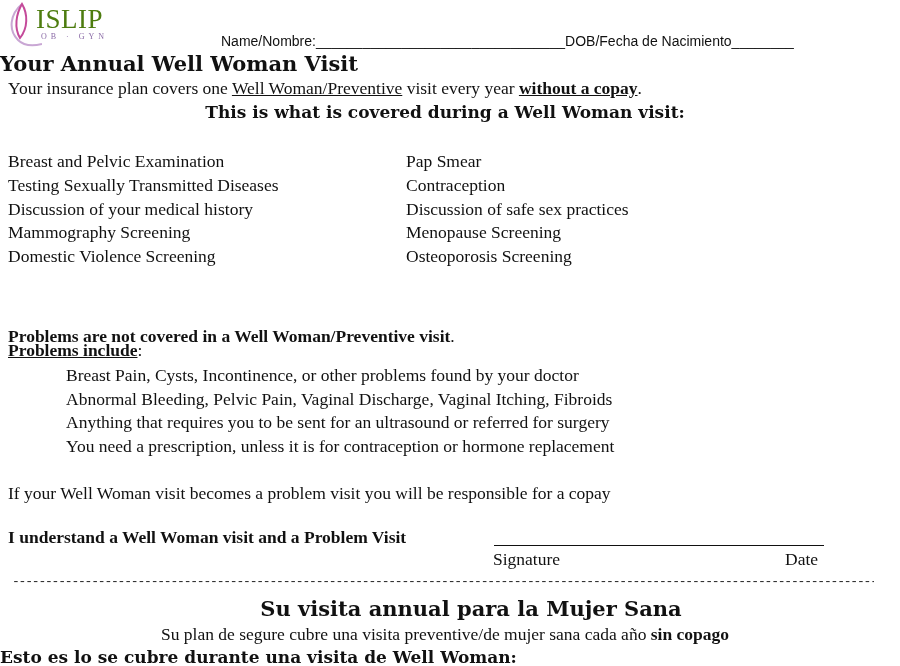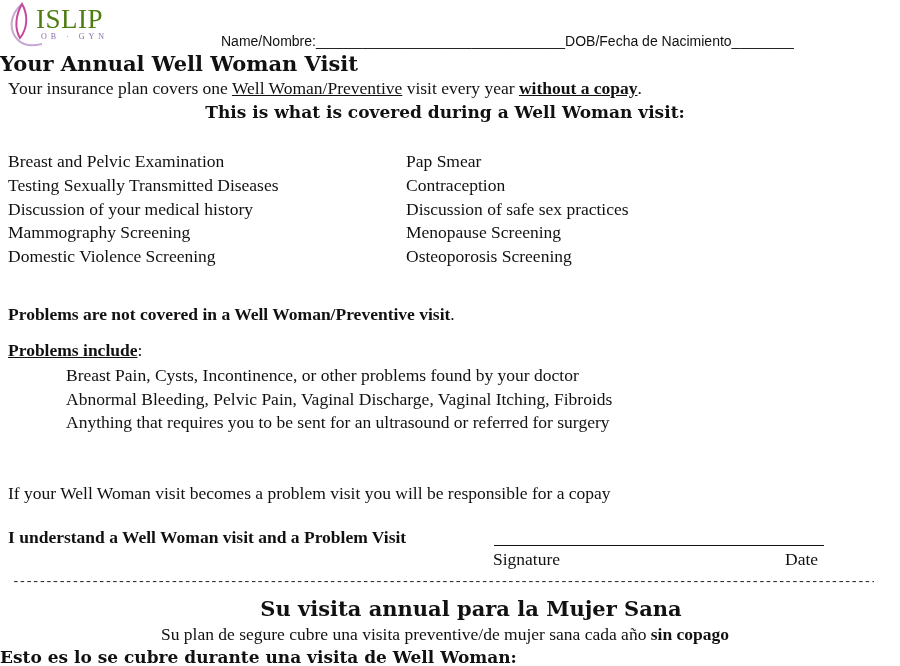--- a/index.html
+++ b/index.html
@@ -48,30 +48,31 @@
   <div>Domestic Violence Screening</div>
 </div>
 <div class="abs body18" style="left:406px; top:150px; line-height:23.8px;">
   <div>Pap Smear</div>
   <div>Contraception</div>
   <div>Discussion of safe sex practices</div>
   <div>Menopause Screening</div>
   <div>Osteoporosis Screening</div>
 </div>
 
-<div class="abs body18" style="left:8px; top:304px;">
+<div class="abs body18" style="left:8px; top:326px;">
   <span class="b">Problems are not covered in a Well Woman/Preventive visit</span><span>.</span>
 </div>
 <div class="abs body18" style="left:8px; top:340px;">
   <span class="b u">Problems include</span><span>:</span>
 </div>
 <div class="abs body18" style="left:66px; top:364px; line-height:23.6px;">
   <div>Breast Pain, Cysts, Incontinence, or other problems found by your doctor</div>
   <div>Abnormal Bleeding, Pelvic Pain, Vaginal Discharge, Vaginal Itching, Fibroids</div>
   <div>Anything that requires you to be sent for an ultrasound or referred for surgery</div>
+  <div>You need a prescription, unless it is for contraception or hormone replacement</div>
 </div>
 
 <div class="abs body18" style="left:8px; top:483px;">If your Well Woman visit becomes a problem visit you will be responsible for a copay</div>
 
 <div class="abs body18 b" style="left:8px; top:527px;">I understand a Well Woman visit and a Problem Visit</div>
 <div class="abs" style="left:494px; top:545px; width:330px; border-bottom:1.3px solid #111;"></div>
 <div class="abs body18" style="left:493px; top:549px;">Signature</div>
 <div class="abs body18" style="left:785px; top:549px;">Date</div>
 
 <div class="abs dash-line">--------------------------------------------------------------------------------------------------------------------------------------------</div>

